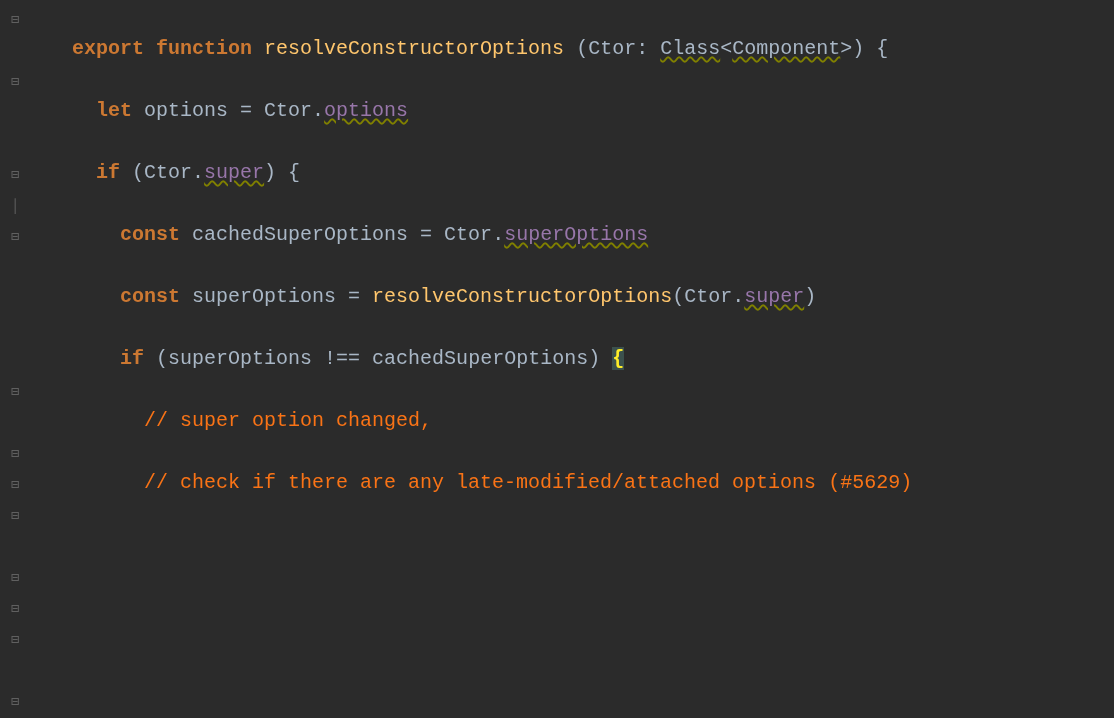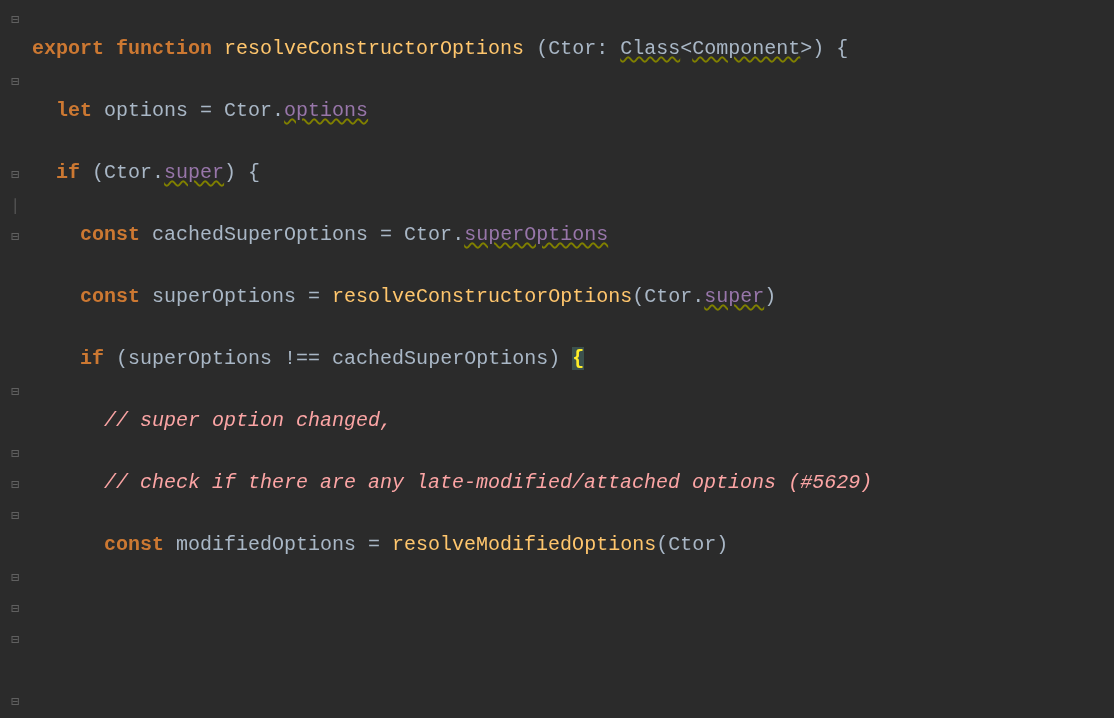--- a/index.html
+++ b/index.html
@@ -30,27 +30,27 @@
     line-height: 31px;
     user-select: none;
   }
   .code {
     flex: 1;
     padding-top: 2px;
     padding-left: 2px;
     white-space: pre;
     position: relative;
   }
-  .line { height: 31px; }
+  .line { height: 31px; margin-left: 40px; }
   .kw { color: #cc7832; font-weight: 600; }
   .fn { color: #ffc66d; }
   .ident { color: #a9b7c6; }
   .type { color: #a9b7c6; }
   .prop { color: #9876aa; }
-  .comment { color: #fca5a5; font-style: italic; }
+  .comment { color: #f97316; }
   .brace { color: #a9b7c6; }
   .warn {
     text-decoration-line: underline;
     text-decoration-style: wavy;
     text-decoration-color: #808000;
     text-underline-offset: 2px;
   }
   .match-brace {
     background: #3b514d;
     color: #ffef28;
@@ -78,21 +78,20 @@
 
 <div class="code">
 <div class="line"><span class="kw">export</span> <span class="kw">function</span> <span class="fn">resolveConstructorOptions</span> <span class="brace">(</span><span class="ident">Ctor</span>: <span class="type warn">Class</span>&lt;<span class="type warn">Component</span>&gt;<span class="brace">) {</span></div>
 <div class="line">  <span class="kw">let</span> <span class="ident">options</span> = <span class="ident">Ctor</span>.<span class="prop warn">options</span></div>
 <div class="line">  <span class="kw">if</span> <span class="brace">(</span><span class="ident">Ctor</span>.<span class="prop warn">super</span><span class="brace">) {</span></div>
 <div class="line">    <span class="kw">const</span> <span class="ident">cachedSuperOptions</span> = <span class="ident">Ctor</span>.<span class="prop warn">superOptions</span></div>
 <div class="line">    <span class="kw">const</span> <span class="ident">superOptions</span> = <span class="fn">resolveConstructorOptions</span><span class="brace">(</span><span class="ident">Ctor</span>.<span class="prop warn">super</span><span class="brace">)</span></div>
 <div class="line">    <span class="kw">if</span> <span class="brace">(</span><span class="ident">superOptions</span> !== <span class="ident">cachedSuperOptions</span><span class="brace">) </span><span class="match-brace">{</span></div>
 <div class="line">      <span class="comment">// super option changed,</span></div>
 <div class="line">      <span class="comment">// check if there are any late-modified/attached options (#5629)</span></div>
-<div class="line">      <span class="kw">const</span> <span class="ident">modifiedOptions</span> = <span class="fn">resolveModifiedOptions</span><span class="brace">(</span><span class="ident">Ctor</span><span class="brace">)</span></div>
 <div class="line">      </div>
 
 
 
 
 
 
 
 
 

